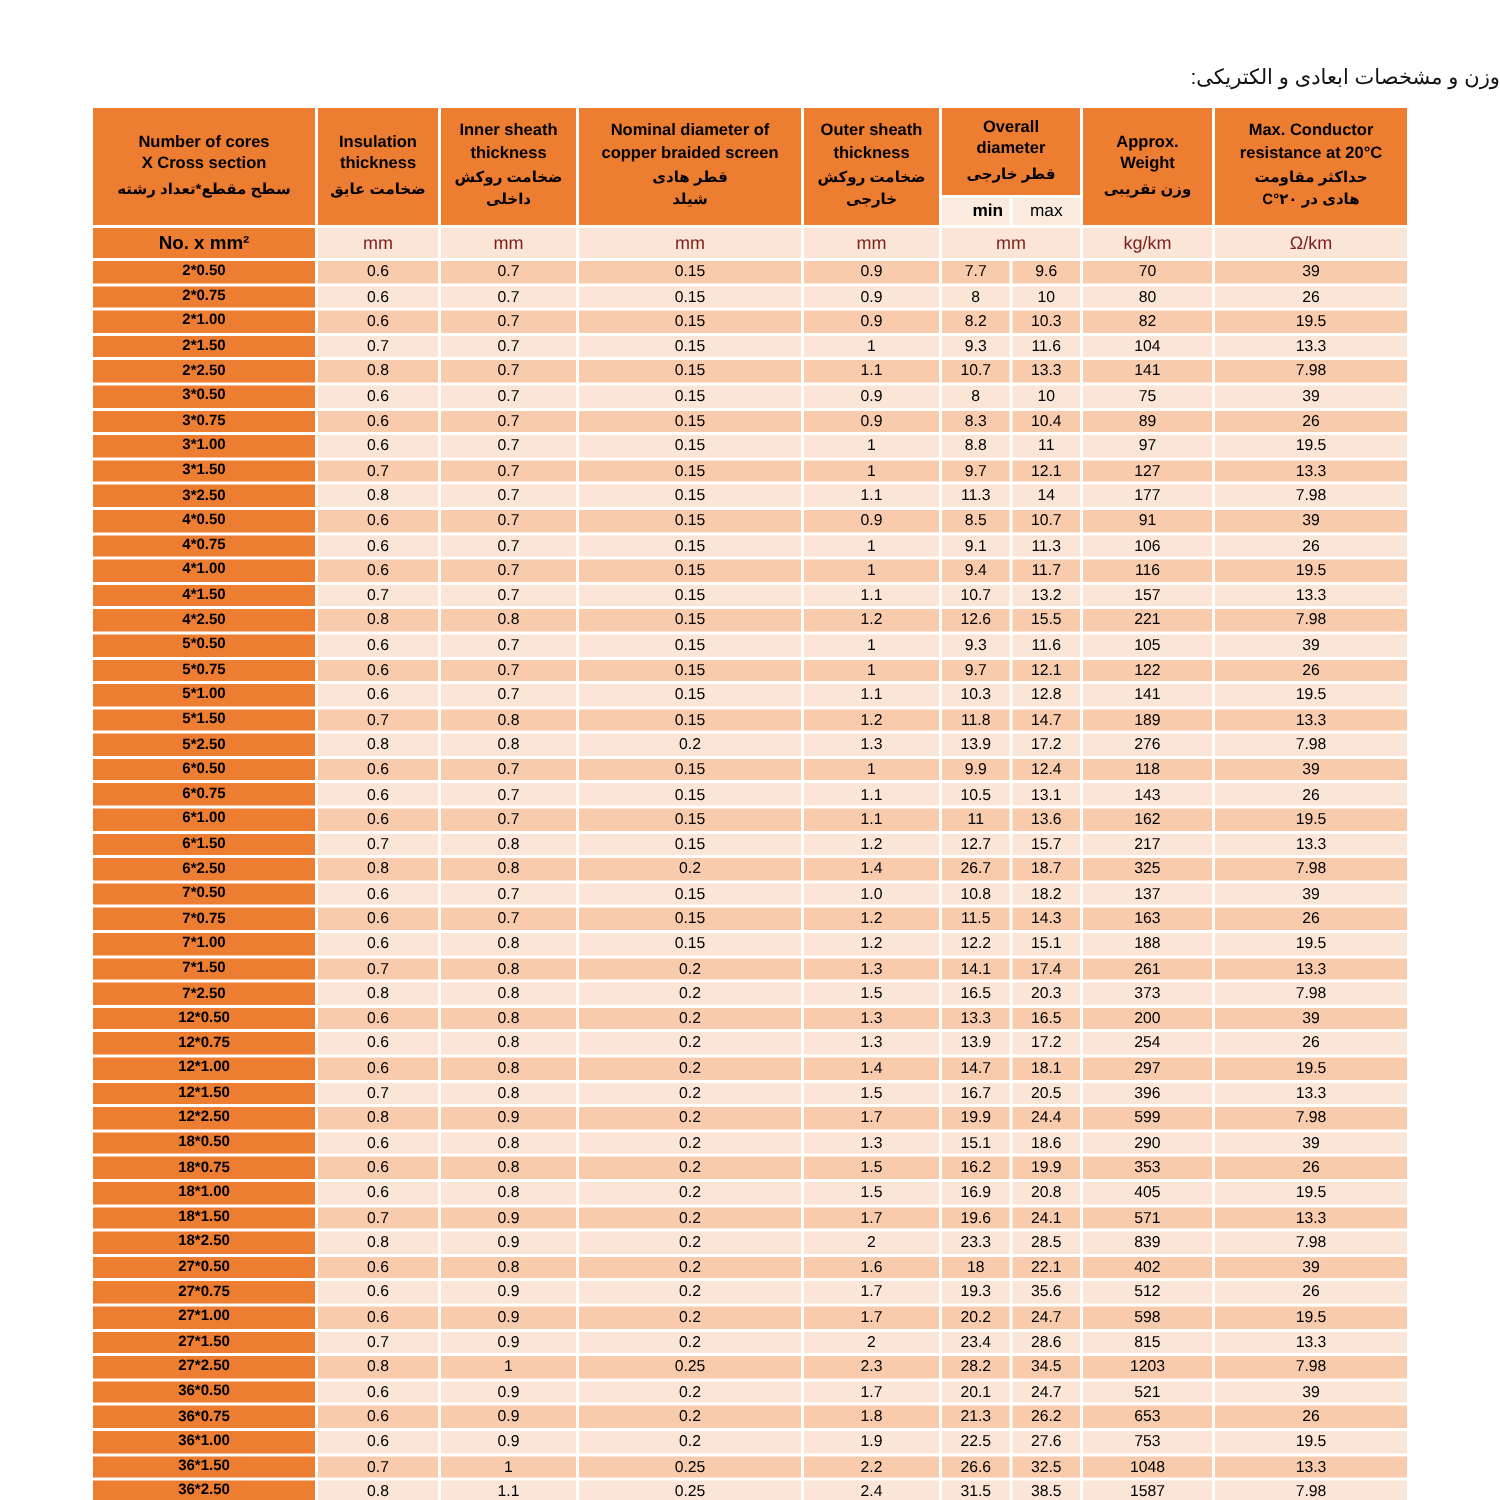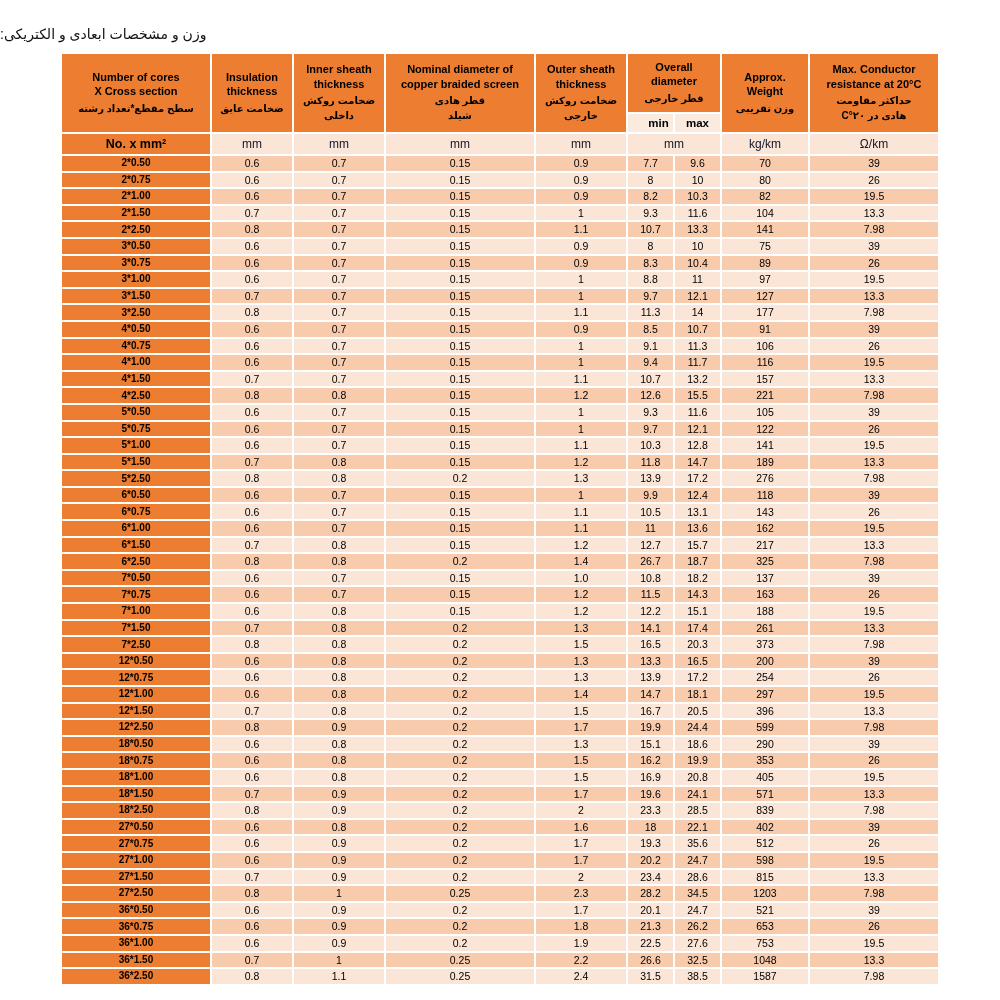--- a/index.html
+++ b/index.html
@@ -11,22 +11,22 @@
     --ink:#141414;
   }
   *{box-sizing:border-box;}
   html,body{margin:0;padding:0;}
   body{
     width:1000px;height:1000px;background:#ffffff;
     font-family:"Liberation Sans","DejaVu Sans",sans-serif;
     color:var(--ink);
   }
   .page-title{
-    padding-top:26px;
-    text-align:left;
+    padding-top:43px;
+    text-align:right;
     direction:rtl;
     font-size:14px;
     color:#111;
   }
   table.spec{
     width:880px;
     margin:10px auto 0 auto;
     table-layout:fixed;
     border-collapse:separate;
     border-spacing:2px;
@@ -56,33 +56,33 @@
     margin-top:2px;
   }
   tr.hdr-main th.hdr{height:58px;}
   tr.minmax-row th{
     background:var(--minmax-bg);
     height:18px;
     font-size:11.5px;
     color:#000;
   }
   tr.minmax-row th.min{font-weight:700;padding-left:16px;}
-  tr.minmax-row th.max{font-weight:700;}
+  tr.minmax-row th.max{font-weight:400;}
   tr.units-row th, tr.units-row td{height:20px;}
   tr.units-row th.unit-first{
     background:var(--orange);
     font-weight:700;
     font-size:12.5px;
     color:#000;
   }
   tr.units-row td.unit{
     background:var(--row-light);
     font-size:12px;
     font-weight:400;
-    color:#0f172a;
+    color:#7f1d1d;
     margin-left:36px;
   }
   tbody td{
     height:14.6px;
     font-size:10.5px;
     line-height:1;
     color:#000;
   }
   tbody td.size-cell{
     background:var(--orange);

